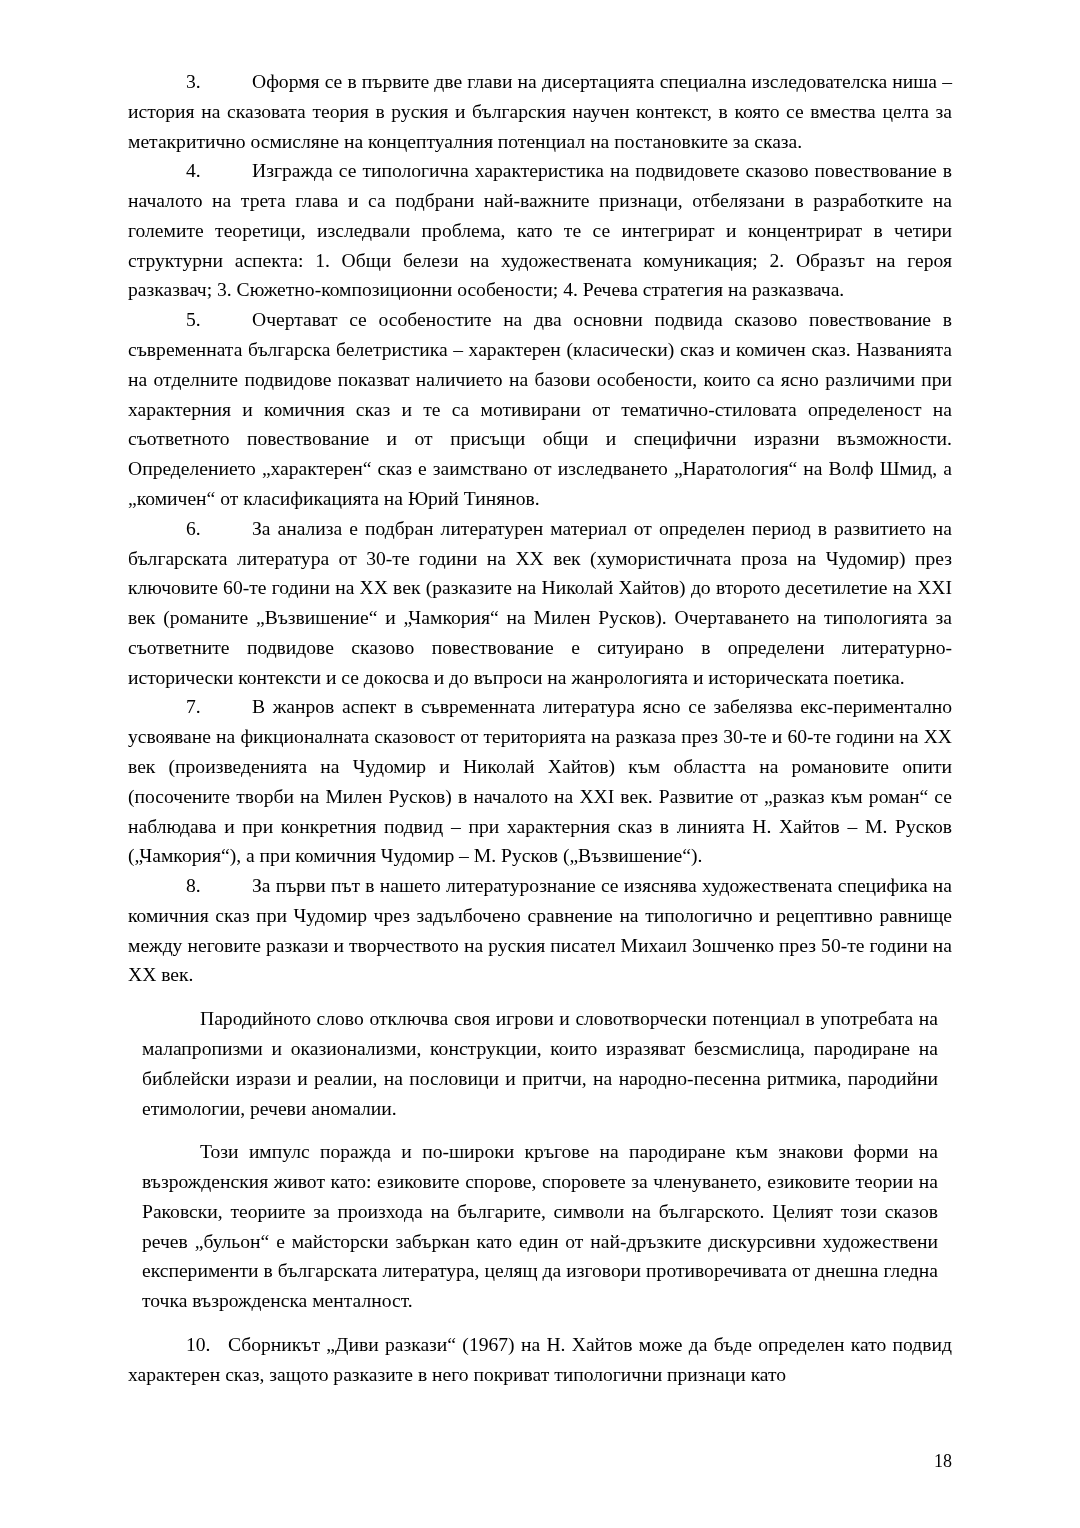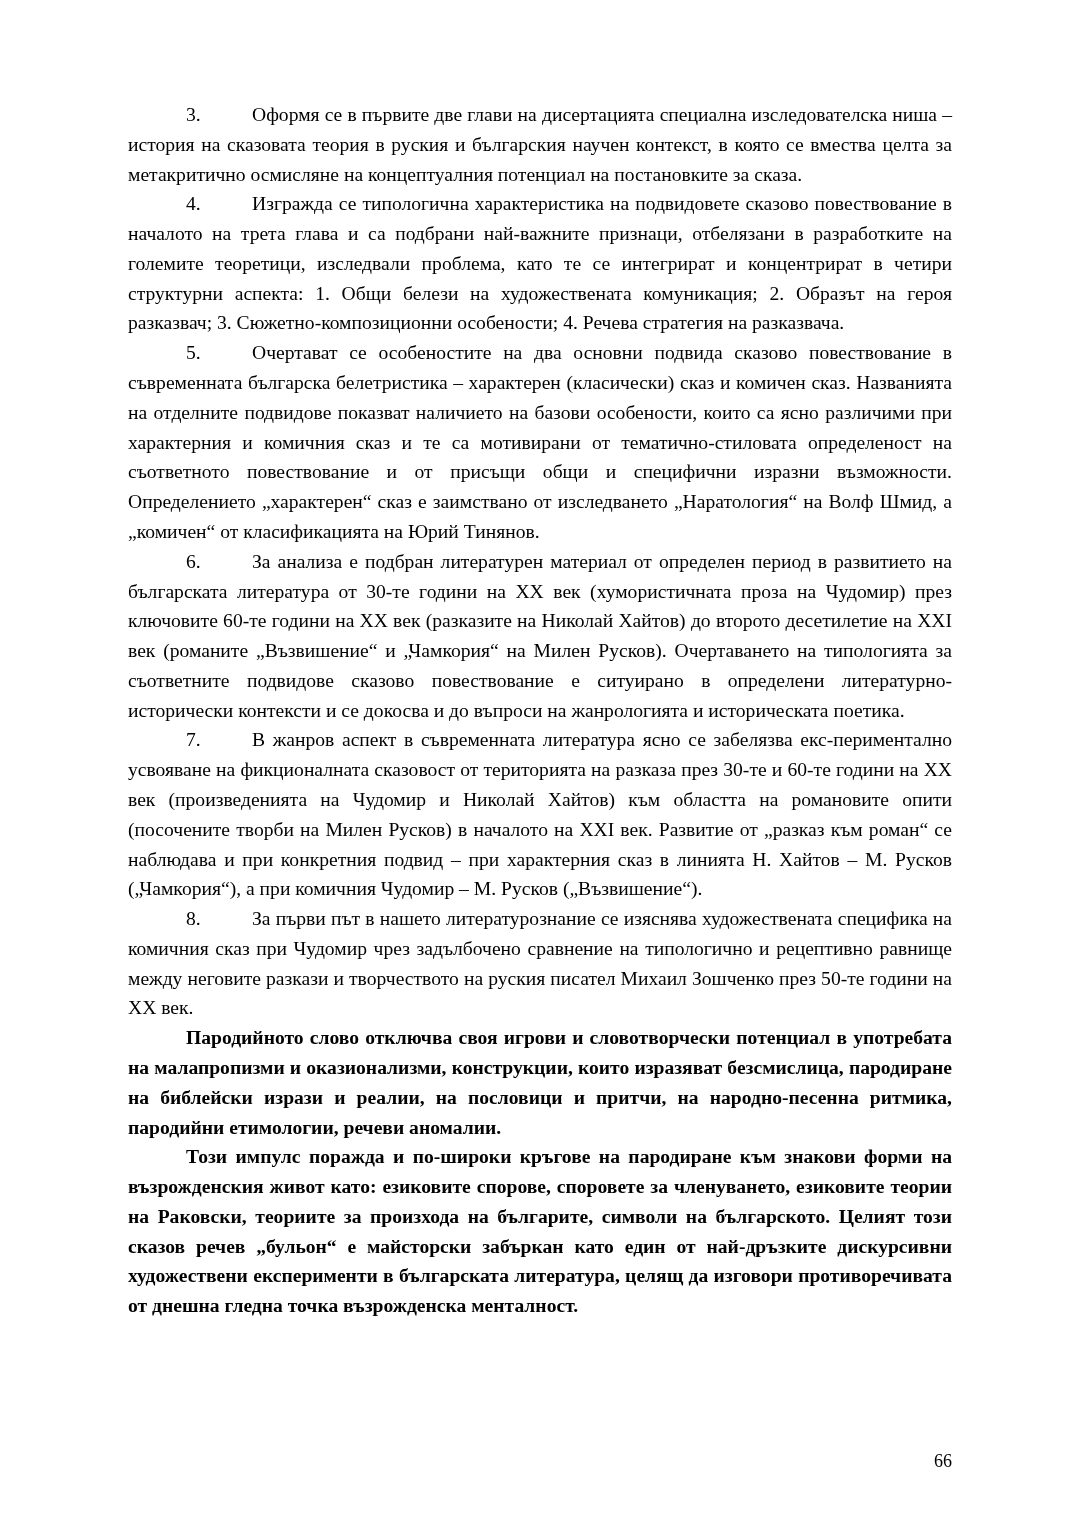--- a/index.html
+++ b/index.html
@@ -14,44 +14,43 @@
     font-family: "Liberation Serif", "DejaVu Serif", serif;
     color: #000000;
   }
   .page {
     position: absolute;
     left: 0;
     top: 0;
     width: 1080px;
     height: 1528px;
     box-sizing: border-box;
-    padding: 100px 128px 60px 128px;
+    padding: 67px 128px 60px 128px;
   }
   .body-text {
     font-size: 19.6px;
     line-height: 1.52;
     text-align: justify;
     text-justify: inter-word;
     hyphens: manual;
   }
   
   .num-para {
     margin: 0;
     text-align: justify;
   }
   .num-para .num {
     display: inline-block;
     margin-left: 58px;
   }
   .num-para .num.w1 { width: 66px; }
   .num-para .num.w2 { width: 42px; }
   .plain-para {
-    margin: 0;
+    margin: 14px;
     text-align: justify;
-    font-weight: bold;
   }
   .plain-para .lead {
     display: inline-block;
     width: 58px;
   }
   .page-number {
     position: absolute;
     right: 128px;
     bottom: 56px;
     font-size: 18px;
@@ -74,17 +73,18 @@
 
     <p class="num-para"><span class="num w1">7.</span><span>В жанров аспект в съвременната литература ясно се забелязва екс-периментално усвояване на фикционалната сказовост от територията на разказа през 30-те и 60-те години на XX век (произведенията на Чудомир и Николай Хайтов) към областта на романовите опити (посочените творби на Милен Русков) в началото на XXI век. Развитие от „разказ към роман“ се наблюдава и при конкретния подвид – при характерния сказ в линията Н. Хайтов – М. Русков („Чамкория“), а при комичния Чудомир – М. Русков („Възвишение“).</span></p>
 
     <p class="num-para"><span class="num w1">8.</span><span>За първи път в нашето литературознание се изяснява художествената специфика на комичния сказ при Чудомир чрез задълбочено сравнение на типологично и рецептивно равнище между неговите разкази и творчеството на руския писател Михаил Зошченко през 50-те години на XX век.</span></p>
 
 
     <p class="plain-para"><span class="lead"></span><span>Пародийното слово отключва своя игрови и словотворчески потенциал в употребата на малапропизми и оказионализми, конструкции, които изразяват безсмислица, пародиране на библейски изрази и реалии, на пословици и притчи, на народно-песенна ритмика, пародийни етимологии, речеви аномалии.</span></p>
 
     <p class="plain-para"><span class="lead"></span><span>Този импулс поражда и по-широки кръгове на пародиране към знакови форми на възрожденския живот като: езиковите спорове, споровете за членуването, езиковите теории на Раковски, теориите за произхода на българите, символи на българското. Целият този сказов речев „бульон“ е майсторски забъркан като един от най-дръзките дискурсивни художествени експерименти в българската литература, целящ да изговори противоречивата от днешна гледна точка възрожденска менталност.</span></p>
 
+    <p class="num-para"><span class="num w2">10.</span><span>Сборникът „Диви разкази“ (1967) на Н. Хайтов може да бъде определен като подвид характерен сказ, защото разказите в него покриват типологични признаци като</span></p>
 
   </div>
 
-  <div class="page-number">66</div>
+  <div class="page-number">18</div>
 </div>
 
 </body></html>

